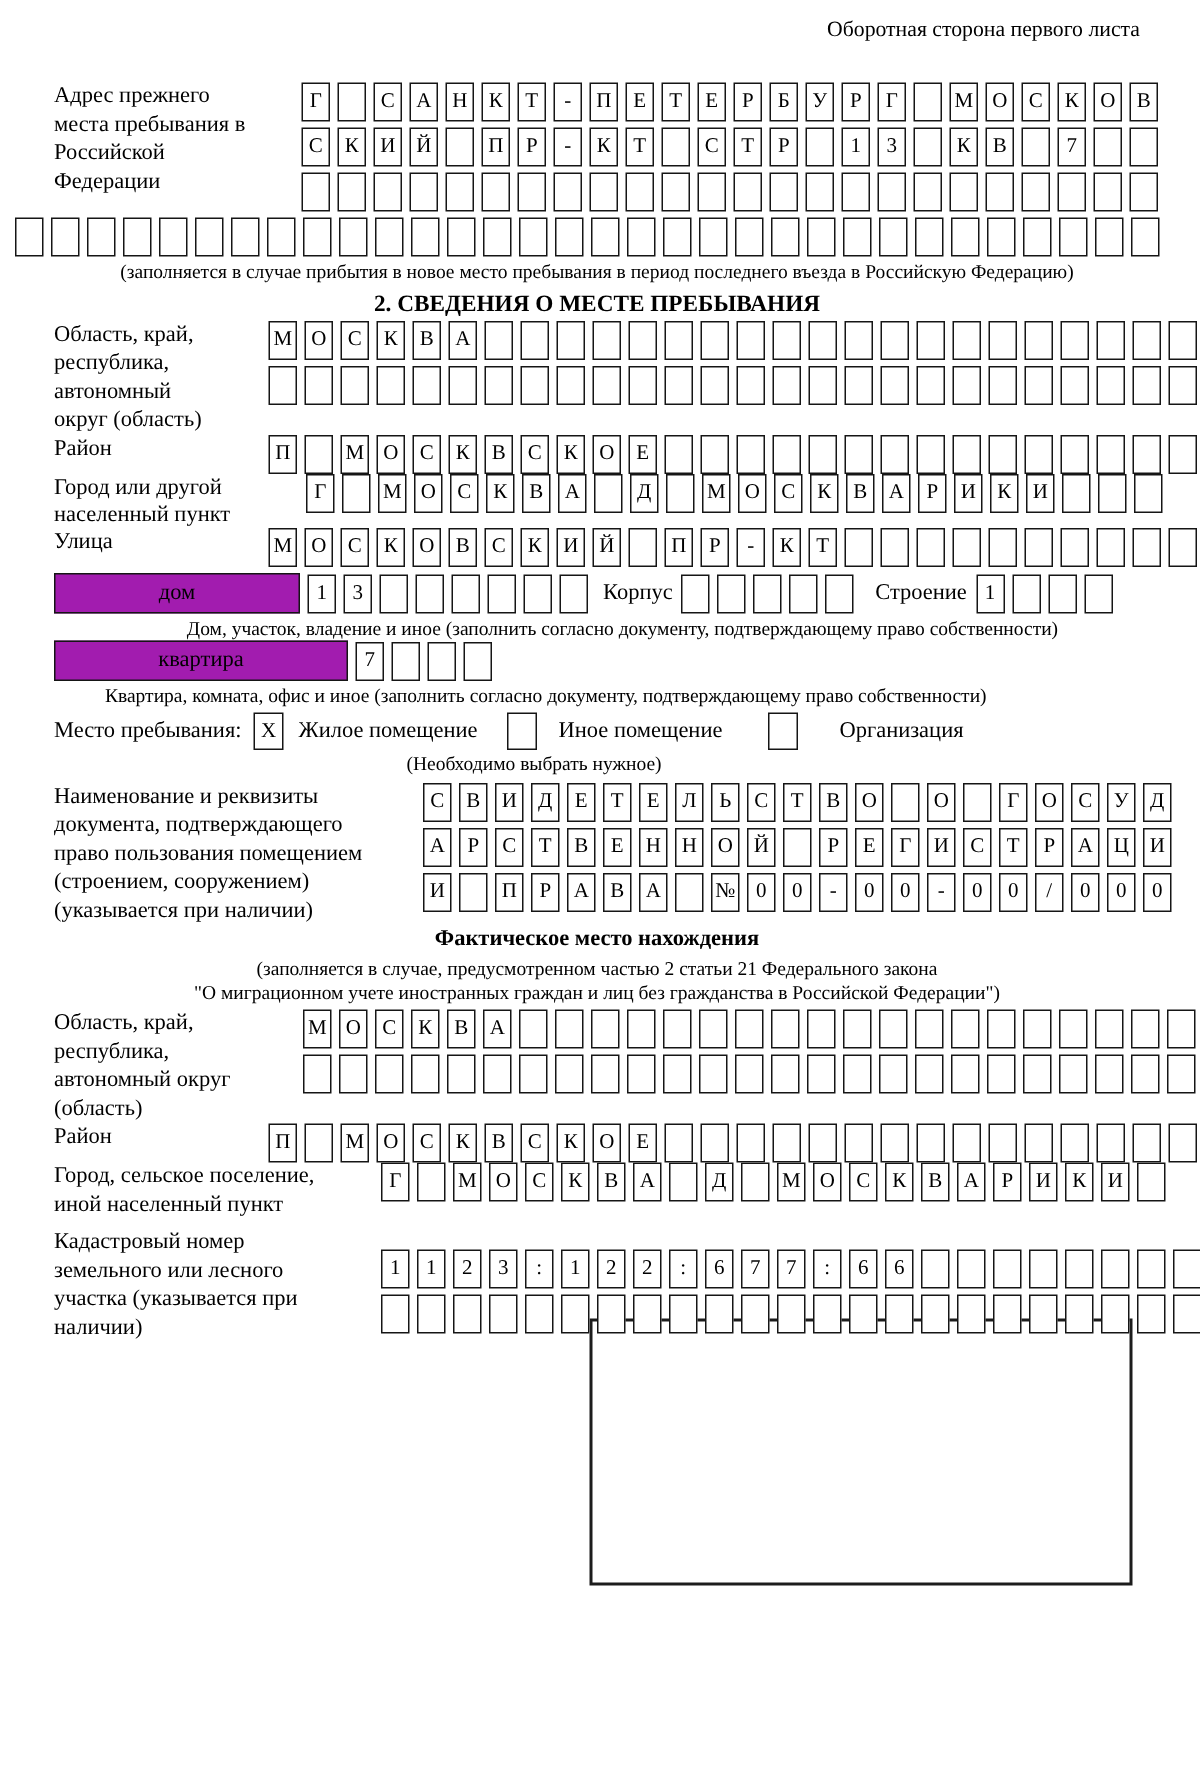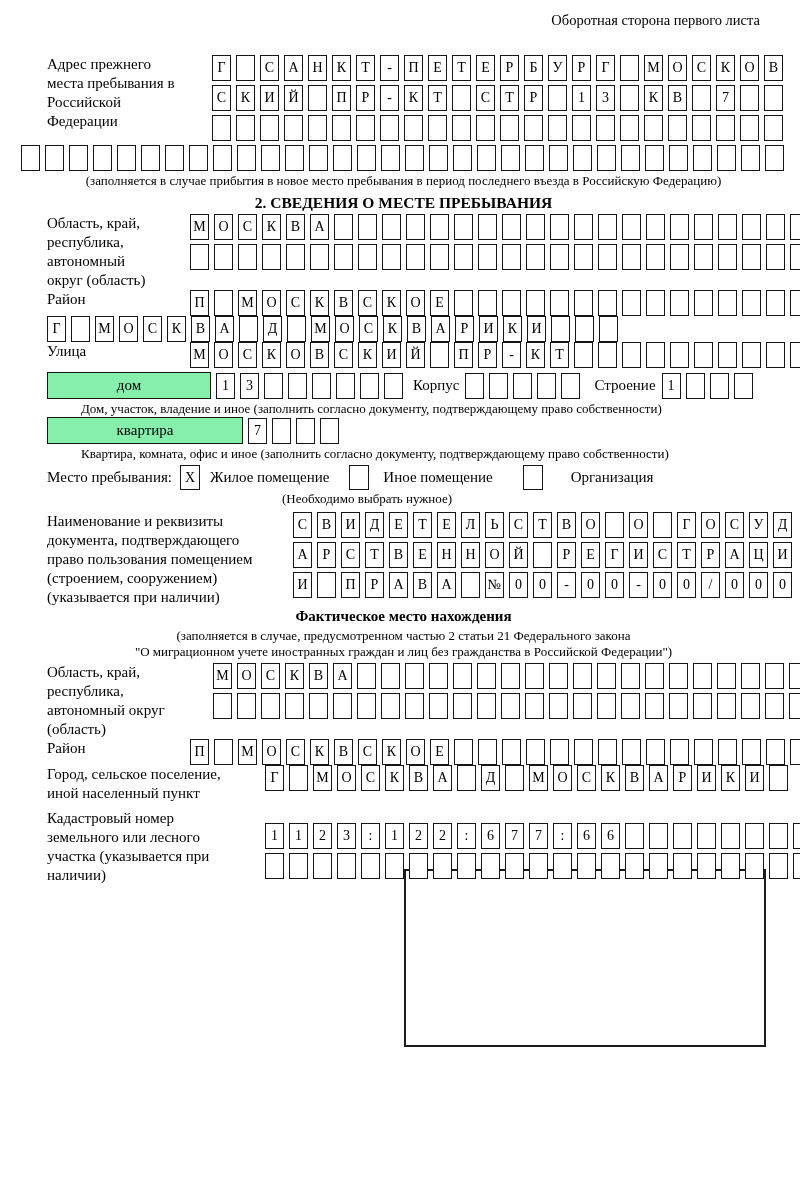--- a/index.html
+++ b/index.html
@@ -1,33 +1,33 @@
 <!DOCTYPE html>
 <html><head>
 <meta charset="utf-8">
 <style>
   html,body{margin:0;padding:0;background:#fff;}
   body{width:800px;height:1180px;overflow:hidden;color:#000;
        font-family:"Liberation Serif","DejaVu Serif",serif;font-size:15px;position:relative;}
-  .page{padding:12px 40px 0 47px;box-sizing:border-box;}
+  .page{padding:12px 40px 0 36px;box-sizing:border-box;}
   .header-note{text-align:right;font-size:14.5px;}
   .field-row{display:flex;align-items:flex-start;gap:24px;}
   .label{font-size:15px;line-height:19px;flex:0 0 auto;box-sizing:border-box;padding-right:6px;}
   .w-prev{width:141px;} .w-reg{width:119px;} .w-city{width:144px;line-height:18px;}
   .w-doc{width:222px;} .w-areg{width:142px;} .w-acity{width:194px;line-height:19px;} .w-cad{width:194px;}
   .stack{display:flex;flex-direction:column;gap:4px;}
   .cells{display:flex;gap:5px;flex-wrap:nowrap;}
   .cell{flex:0 0 19px;width:19px;height:26px;box-sizing:border-box;border:1.8px solid #151515;
         display:flex;align-items:center;justify-content:center;font-size:14px;background:#fff;}
   .full-row{margin:4px 0 0 -26px;}
   .note{font-size:13px;text-align:center;margin-top:2px;}
   .section-title{font-weight:bold;font-size:15.5px;text-align:center;margin-top:5px;margin-bottom:2px;}
   .sub-title{font-weight:bold;font-size:15px;text-align:center;margin-top:1px;}
   .wide-box{height:27px;box-sizing:border-box;border:1.8px solid #151515;display:flex;
-            align-items:center;justify-content:center;font-size:15px;background:#86efac;}
+            align-items:center;justify-content:center;font-size:15px;background:#a21caf;}
   .dom-box{width:164px;flex:0 0 164px;margin-right:5px;}
   .kv-box{width:196px;flex:0 0 196px;margin-right:5px;}
   .inline-label{font-size:15px;align-self:center;white-space:nowrap;}
   .house-row{display:flex;align-items:center;margin-top:4px;}
   .apt-row{display:flex;align-items:center;margin-top:0;}
   .stay-row{display:flex;align-items:center;margin-top:3px;font-size:15px;}
   .checkbox{flex:0 0 20px;width:20px;height:25px;box-sizing:border-box;border:1.8px solid #151515;
             display:flex;align-items:center;justify-content:center;font-size:14px;background:#fff;}
   .choose-note{max-width:640px;font-size:13px;text-align:center;margin-top:1px;}
   .mt3{margin-top:3px;} .mt5{margin-top:5px;} .mt6{margin-top:6px;}
@@ -253,20 +253,21 @@
         <span class="cell"></span>
         <span class="cell"></span>
         <span class="cell"></span>
         <span class="cell"></span>
         <span class="cell"></span>
         <span class="cell"></span>
       </div>
   </div>
 
   <div class="field-row">
+    <div class="label w-city">Город или другой населенный пункт</div>
     <div class="cells">
         <span class="cell">Г</span>
         <span class="cell"></span>
         <span class="cell">М</span>
         <span class="cell">О</span>
         <span class="cell">С</span>
         <span class="cell">К</span>
         <span class="cell">В</span>
         <span class="cell">А</span>
         <span class="cell"></span>
@@ -341,21 +342,21 @@
         <span class="cell"></span>
       </div>
     <div class="inline-label" style="margin:0 6px 0 14px">Строение</div>
     <div class="cells">
         <span class="cell">1</span>
         <span class="cell"></span>
         <span class="cell"></span>
         <span class="cell"></span>
       </div>
   </div>
-  <div class="note" style="text-align:left;margin-left:34px">Дом, участок, владение и иное (заполнить согласно документу, подтверждающему право собственности)</div>
+  <div class="note" style="text-align:center;margin-left:34px">Дом, участок, владение и иное (заполнить согласно документу, подтверждающему право собственности)</div>
 
   <div class="apt-row">
     <div class="wide-box kv-box">квартира</div>
     <div class="cells">
         <span class="cell">7</span>
         <span class="cell"></span>
         <span class="cell"></span>
         <span class="cell"></span>
       </div>
   </div>

